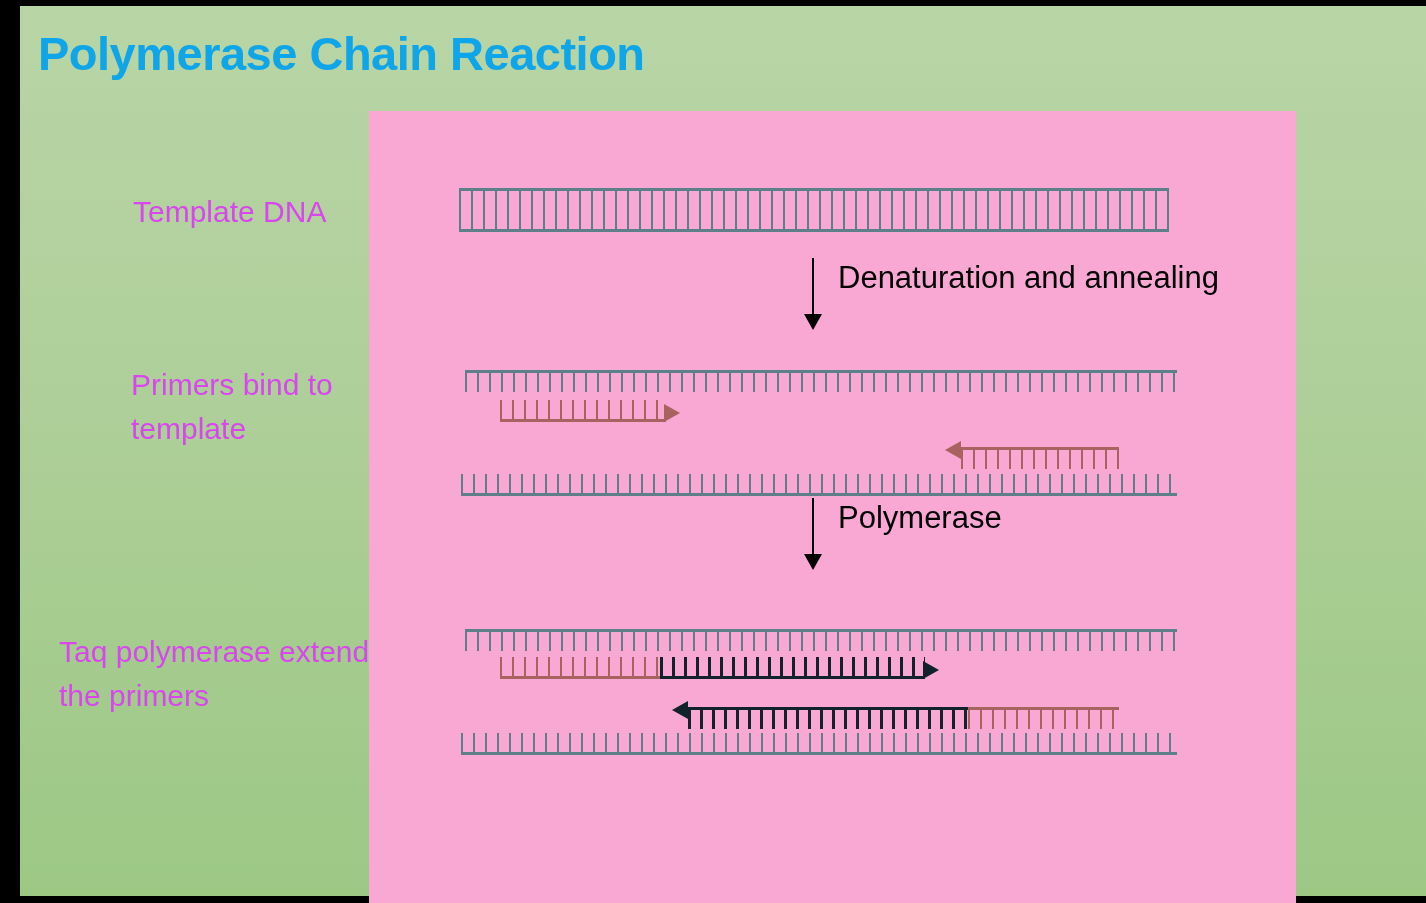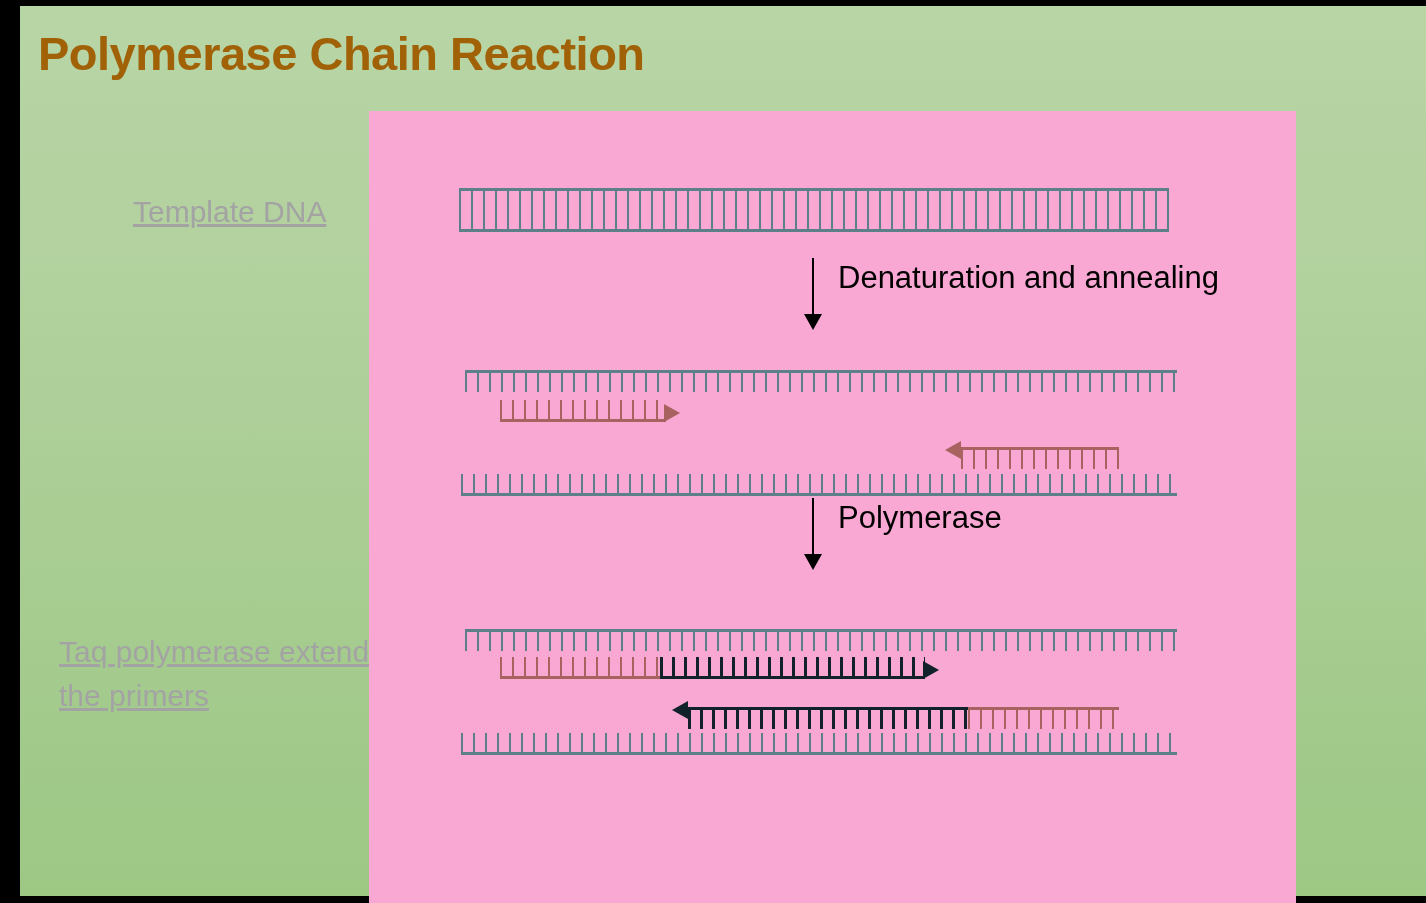--- a/index.html
+++ b/index.html
@@ -29,43 +29,42 @@
     height: 890px;
     background: linear-gradient(to bottom, #b8d5a6 0%, #aecf99 45%, #9cc884 100%);
   }
 
   #title {
     position: absolute;
     left: 38px;
     top: 26px;
     font-size: 47px;
     font-weight: bold;
-    color: #a16207;
+    color: #0ea5e9;
     letter-spacing: -0.5px;
     white-space: nowrap;
   }
 
   
   #figure-panel {
     position: absolute;
     left: 369px;
     top: 111px;
     width: 927px;
     height: 900px;
     background: #f9a8d4;
   }
 
   
   .step-label {
     position: absolute;
-    color: #a3a3a3;
+    color: #d946ef;
     font-size: 30px;
     line-height: 1.48;
     white-space: pre-line;
-    text-decoration: underline;
   }
   #label-template  { left: 133px; top: 190px; }
   #label-primers   { left: 131px; top: 363px; }
   #label-taq       { left: 59px;  top: 630px; }
 
   
   .transition {
     position: absolute;
     height: 70px;
   }
@@ -163,20 +162,22 @@
 </head>
 <body>
 
 <div id="slide">
 
   <div id="green-panel"></div>
 
   <div id="title">Polymerase Chain Reaction</div>
 
   <div class="step-label" id="label-template">Template DNA</div>
+  <div class="step-label" id="label-primers">Primers bind to
+template</div>
   <div class="step-label" id="label-taq">Taq polymerase extends
 the primers</div>
 
   <div id="figure-panel">
 
     <div>
       <div class="strand down c-template" style="left:90px; top:77px; width:710px;">
         <div class="backbone"></div>
         <div class="ticks"></div>
       </div>

